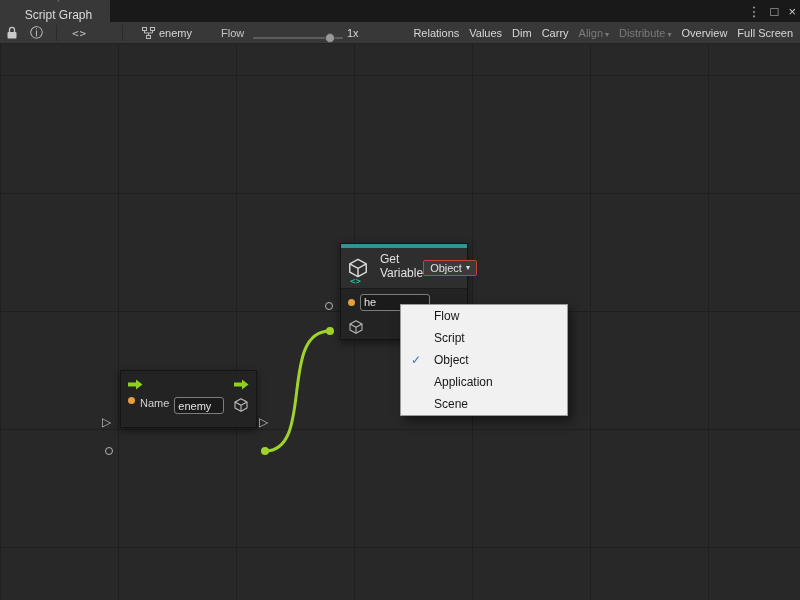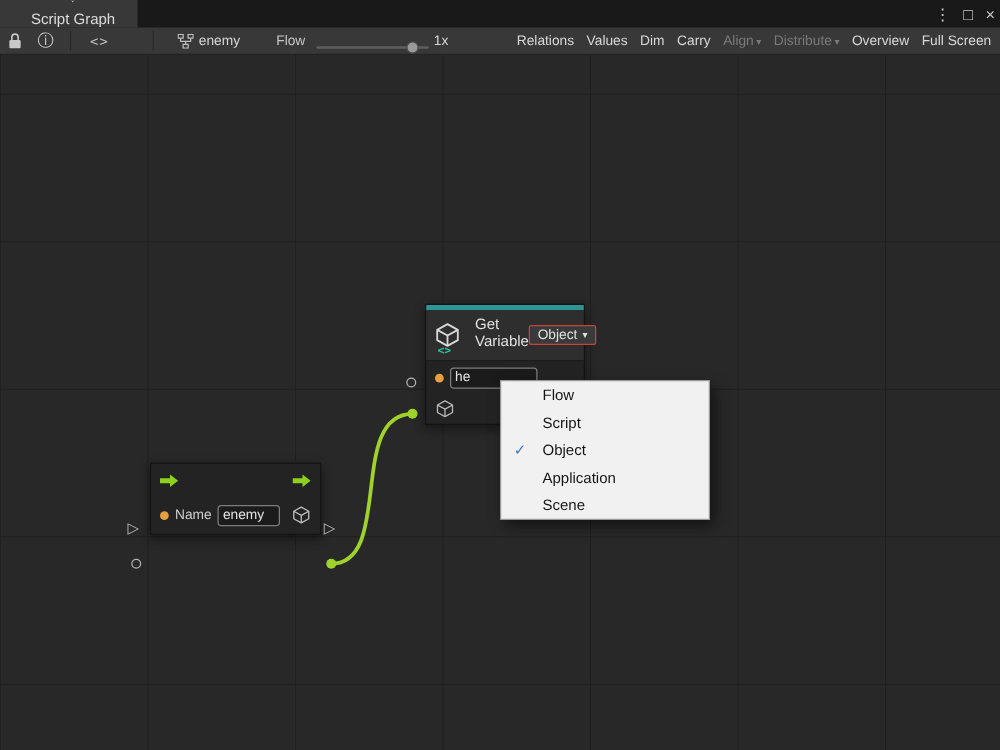--- a/index.html
+++ b/index.html
@@ -45,21 +45,21 @@
 
   
   .node-create { left:120px; top:326px; width:137px; }
   .nc-header { height:40px; background:#2e2e2e; border-bottom:1px solid #1a1a1a;
                display:flex; align-items:center; gap:8px; padding:0 9px; }
   .nc-header .cube { width:20px; height:20px; color:#dcdcdc; flex:none; }
   .nc-titles { display:flex; flex-direction:column; line-height:1.15; }
   .nc-cat { font-size:10px; color:#9b9b9b; }
   .nc-title { font-size:13px; color:#ececec; }
   .flow-row { height:26px; display:flex; align-items:center; justify-content:space-between; padding:0 7px; }
-  .name-row { height:30px; display:flex; align-items:center; gap:5px; padding:0 7px; }
+  .name-row { height:30px; display:flex; gap:5px; padding:0 7px; }
   .dot { width:7px; height:7px; border-radius:50%; background:#e79e3c; flex:none; }
   .name-label { font-size:11px; color:#cfcfcf; }
   .tfield { background:#1b1b1b; border:1px solid #7d7d7d; border-radius:3px; color:#e4e4e4;
             font-size:11px; font-family:"Liberation Sans", sans-serif; height:17px; padding:0 3px; outline:none; }
   .nm-input { width:50px; }
   .port-cube { width:16px; height:16px; color:#bdbdbd; margin-left:auto; flex:none; }
 
   
   .node-getvar { left:340px; top:199px; width:128px; }
   .gv-strip { height:4px; background:#2d9595; }

